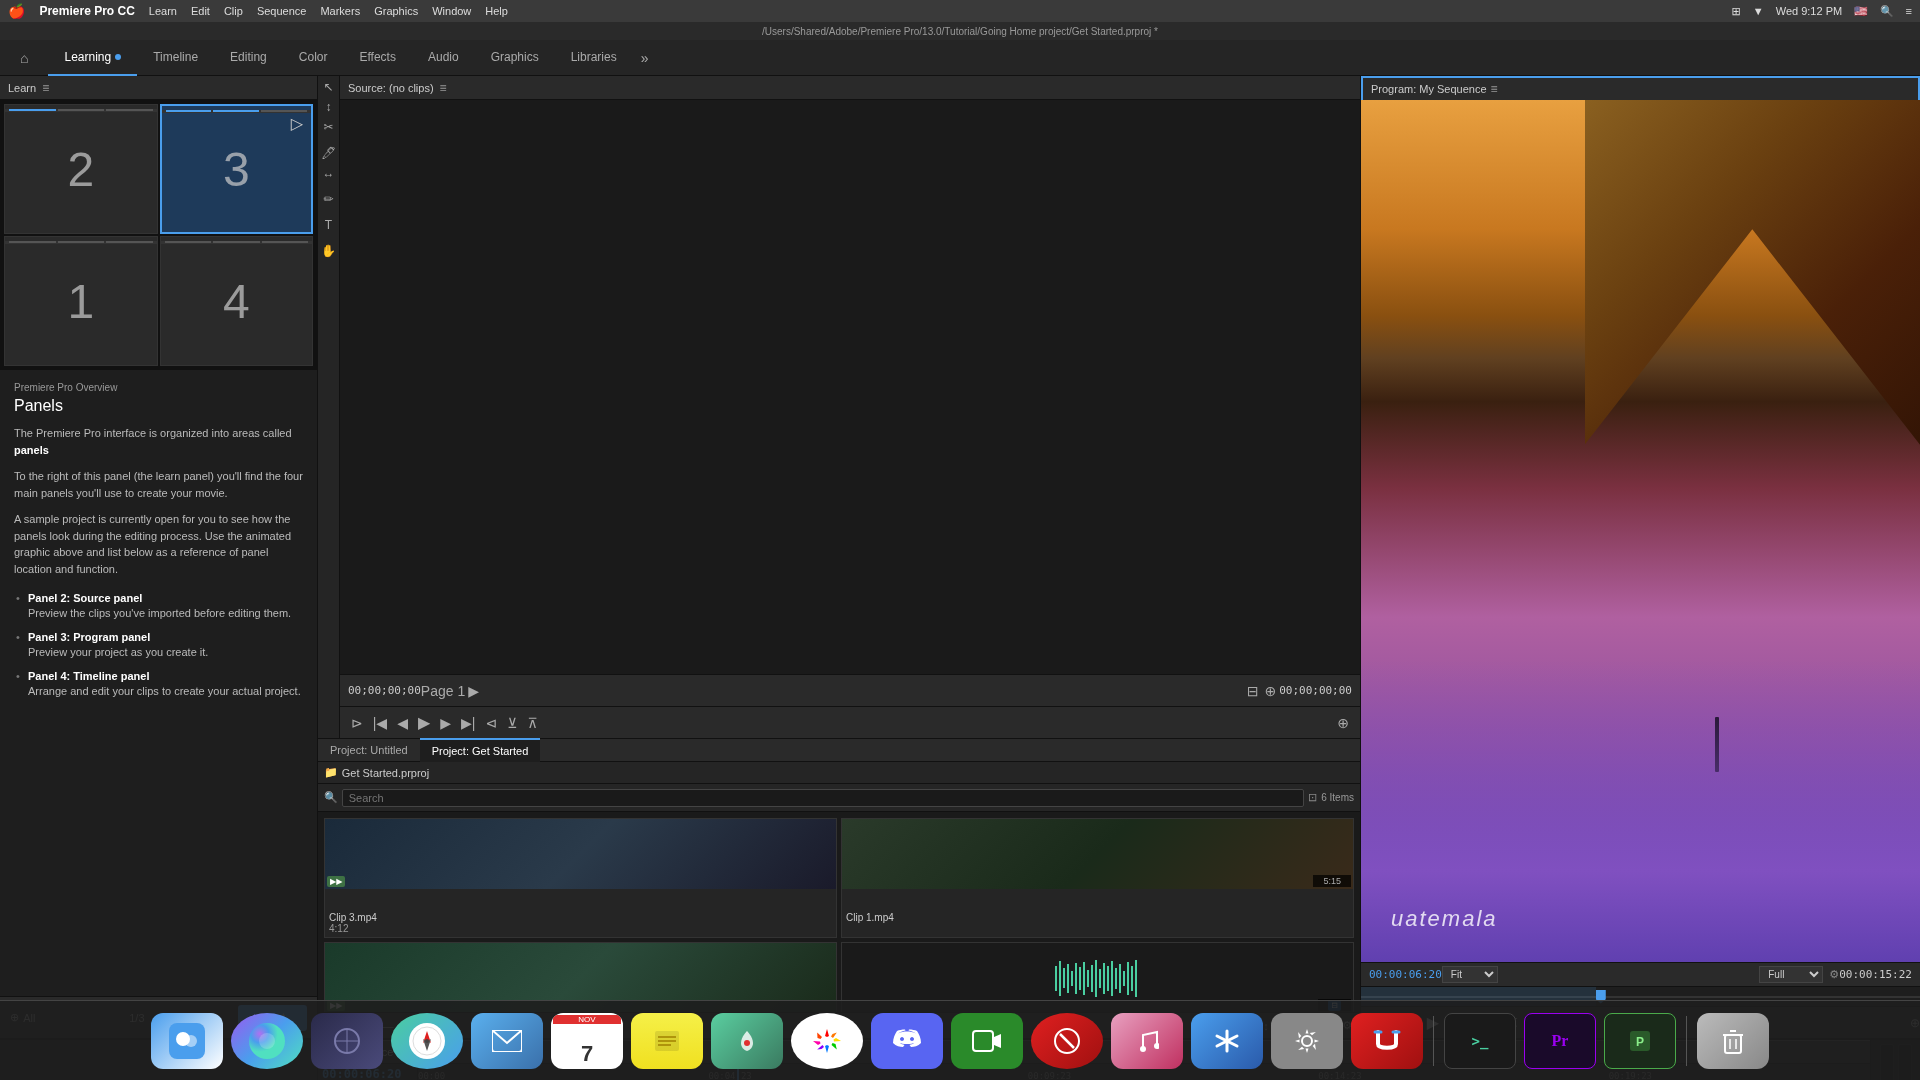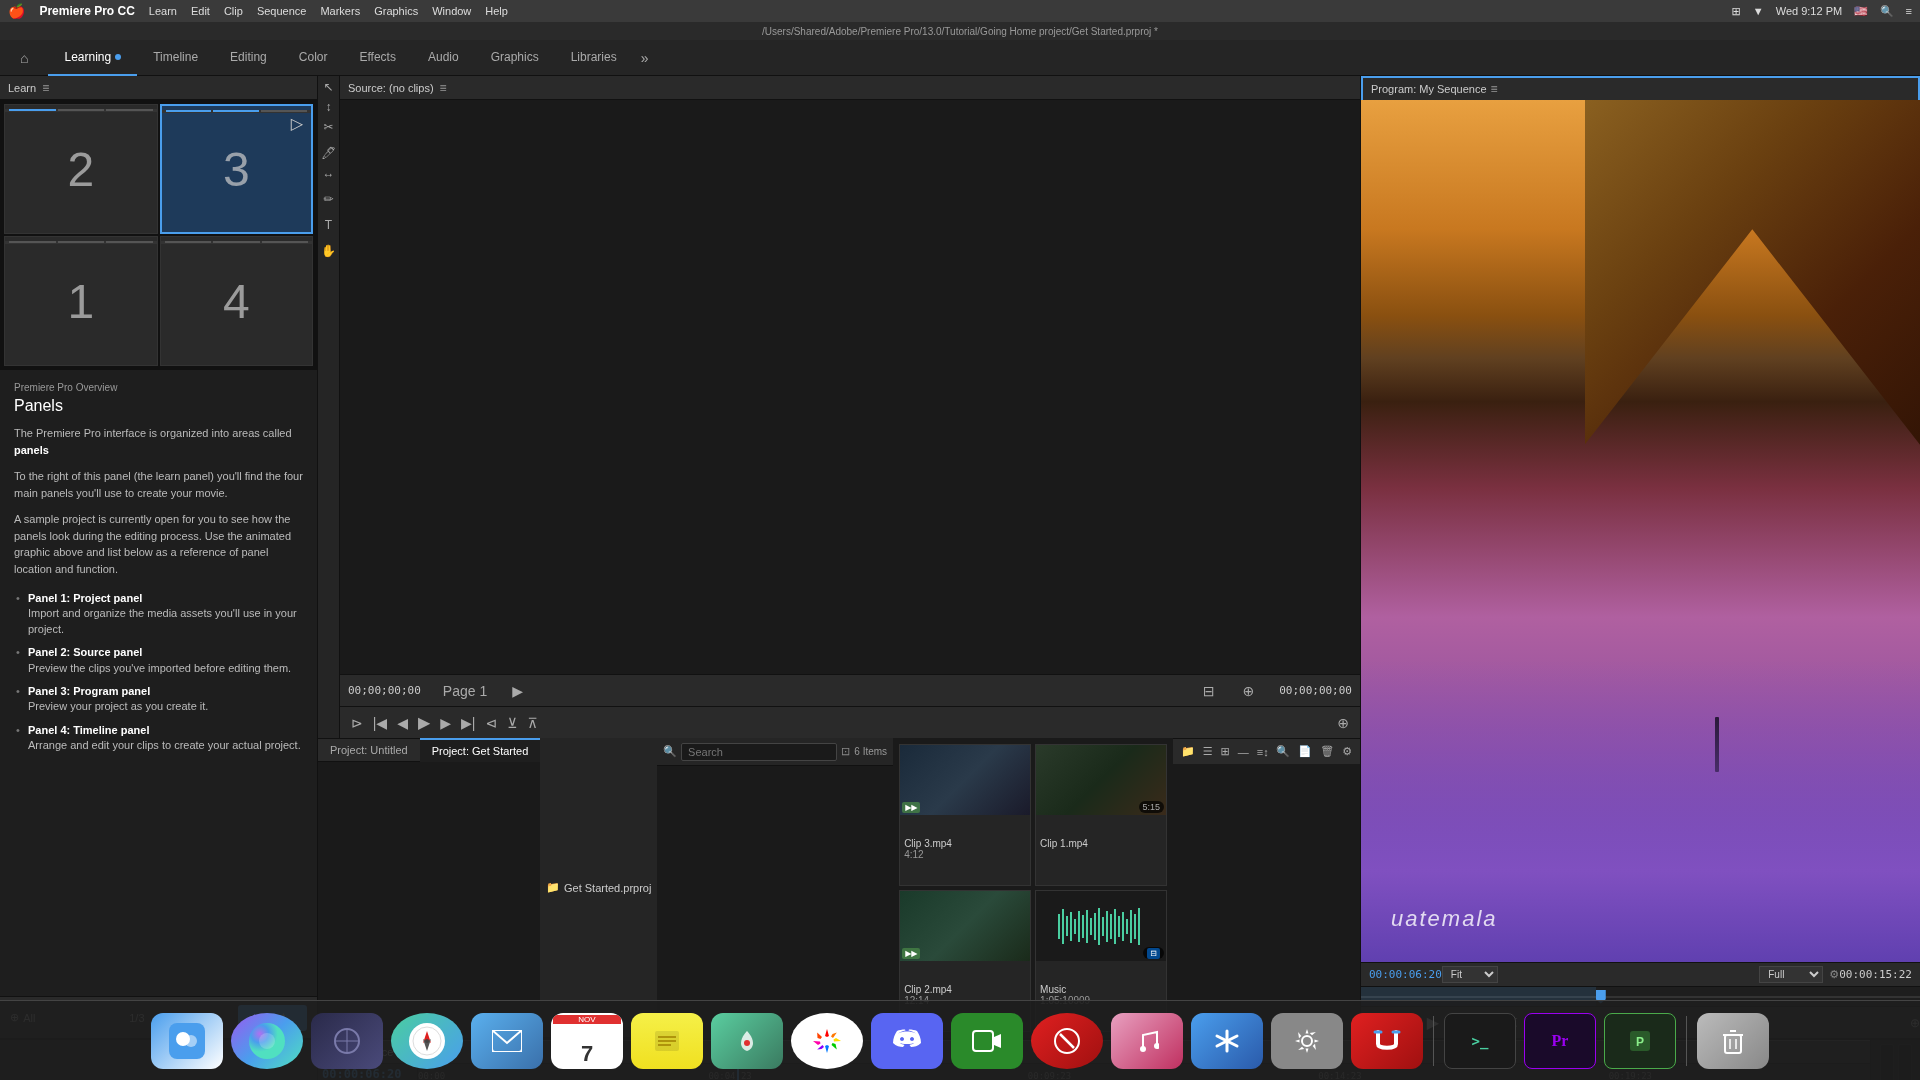--- a/index.html
+++ b/index.html
@@ -244,40 +244,40 @@
       display: flex;
       align-items: center;
       justify-content: center;
     }
     .source-controls {
       height: 32px;
       background: #2a2a2a;
       display: flex;
       align-items: center;
       padding: 0 8px;
-      gap: 22px;
+      gap: 0;
       border-top: 1px solid #111;
     }
     .timecode { color: #ccc; font-size: 11px; font-family: monospace; }
     .ctrl-btn { color: #aaa; font-size: 14px; cursor: pointer; padding: 0 3px; }
     .transport-controls {
       height: 32px;
       background: #2a2a2a;
       display: flex;
       align-items: center;
       padding: 0 8px;
       gap: 4px;
       border-top: 1px solid #111;
       justify-content: center;
     }
 
     
     .project-area {
       display: flex;
-      flex-direction: row;
+      flex-direction: column;
       height: 300px;
     }
     .project-tabs {
       height: 24px;
       background: #2a2a2a;
       display: flex;
       align-items: center;
       border-bottom: 1px solid #111;
       border-top: 1px solid #111;
     }
@@ -351,24 +351,24 @@
       background: #1a1a1a;
       display: flex;
       align-items: center;
       justify-content: center;
     }
     .media-in-out {
       position: absolute;
       bottom: 2px;
       right: 2px;
       background: rgba(0,0,0,0.7);
-      padding: 1px 4px;
+      padding: 1px 10px;
       font-size: 9px;
       color: #aaa;
-      border-radius: 6px;
+      border-radius: 0;
     }
     .media-badge {
       position: absolute;
       bottom: 2px;
       left: 2px;
       background: rgba(70,130,70,0.8);
       padding: 1px 3px;
       font-size: 8px;
       color: #fff;
       border-radius: 2px;
@@ -727,21 +727,20 @@
       </div>
     </div>
 
     <div class="learn-content">
       <div class="learn-subtitle">Premiere Pro Overview</div>
       <div class="learn-title">Panels</div>
       <div class="learn-desc">The Premiere Pro interface is organized into areas called <strong>panels</strong></div>
       <div class="learn-desc">To the right of this panel (the learn panel) you'll find the four main panels you'll use to create your movie.</div>
       <div class="learn-desc">A sample project is currently open for you to see how the panels look during the editing process. Use the animated graphic above and list below as a reference of panel location and function.</div>
       <ul class="panel-list">
-        <li><strong>Panel 1: Project panel</strong><br>Import and organize the media assets you'll use in your project.</li>
         <li><strong>Panel 2: Source panel</strong><br>Preview the clips you've imported before editing them.</li>
         <li><strong>Panel 3: Program panel</strong><br>Preview your project as you create it.</li>
         <li><strong>Panel 4: Timeline panel</strong><br>Arrange and edit your clips to create your actual project.</li>
       </ul>
     </div>
 
     <div class="learn-footer">
       <div class="all-btn">
         <span>⊕</span>
         <span>All</span>

